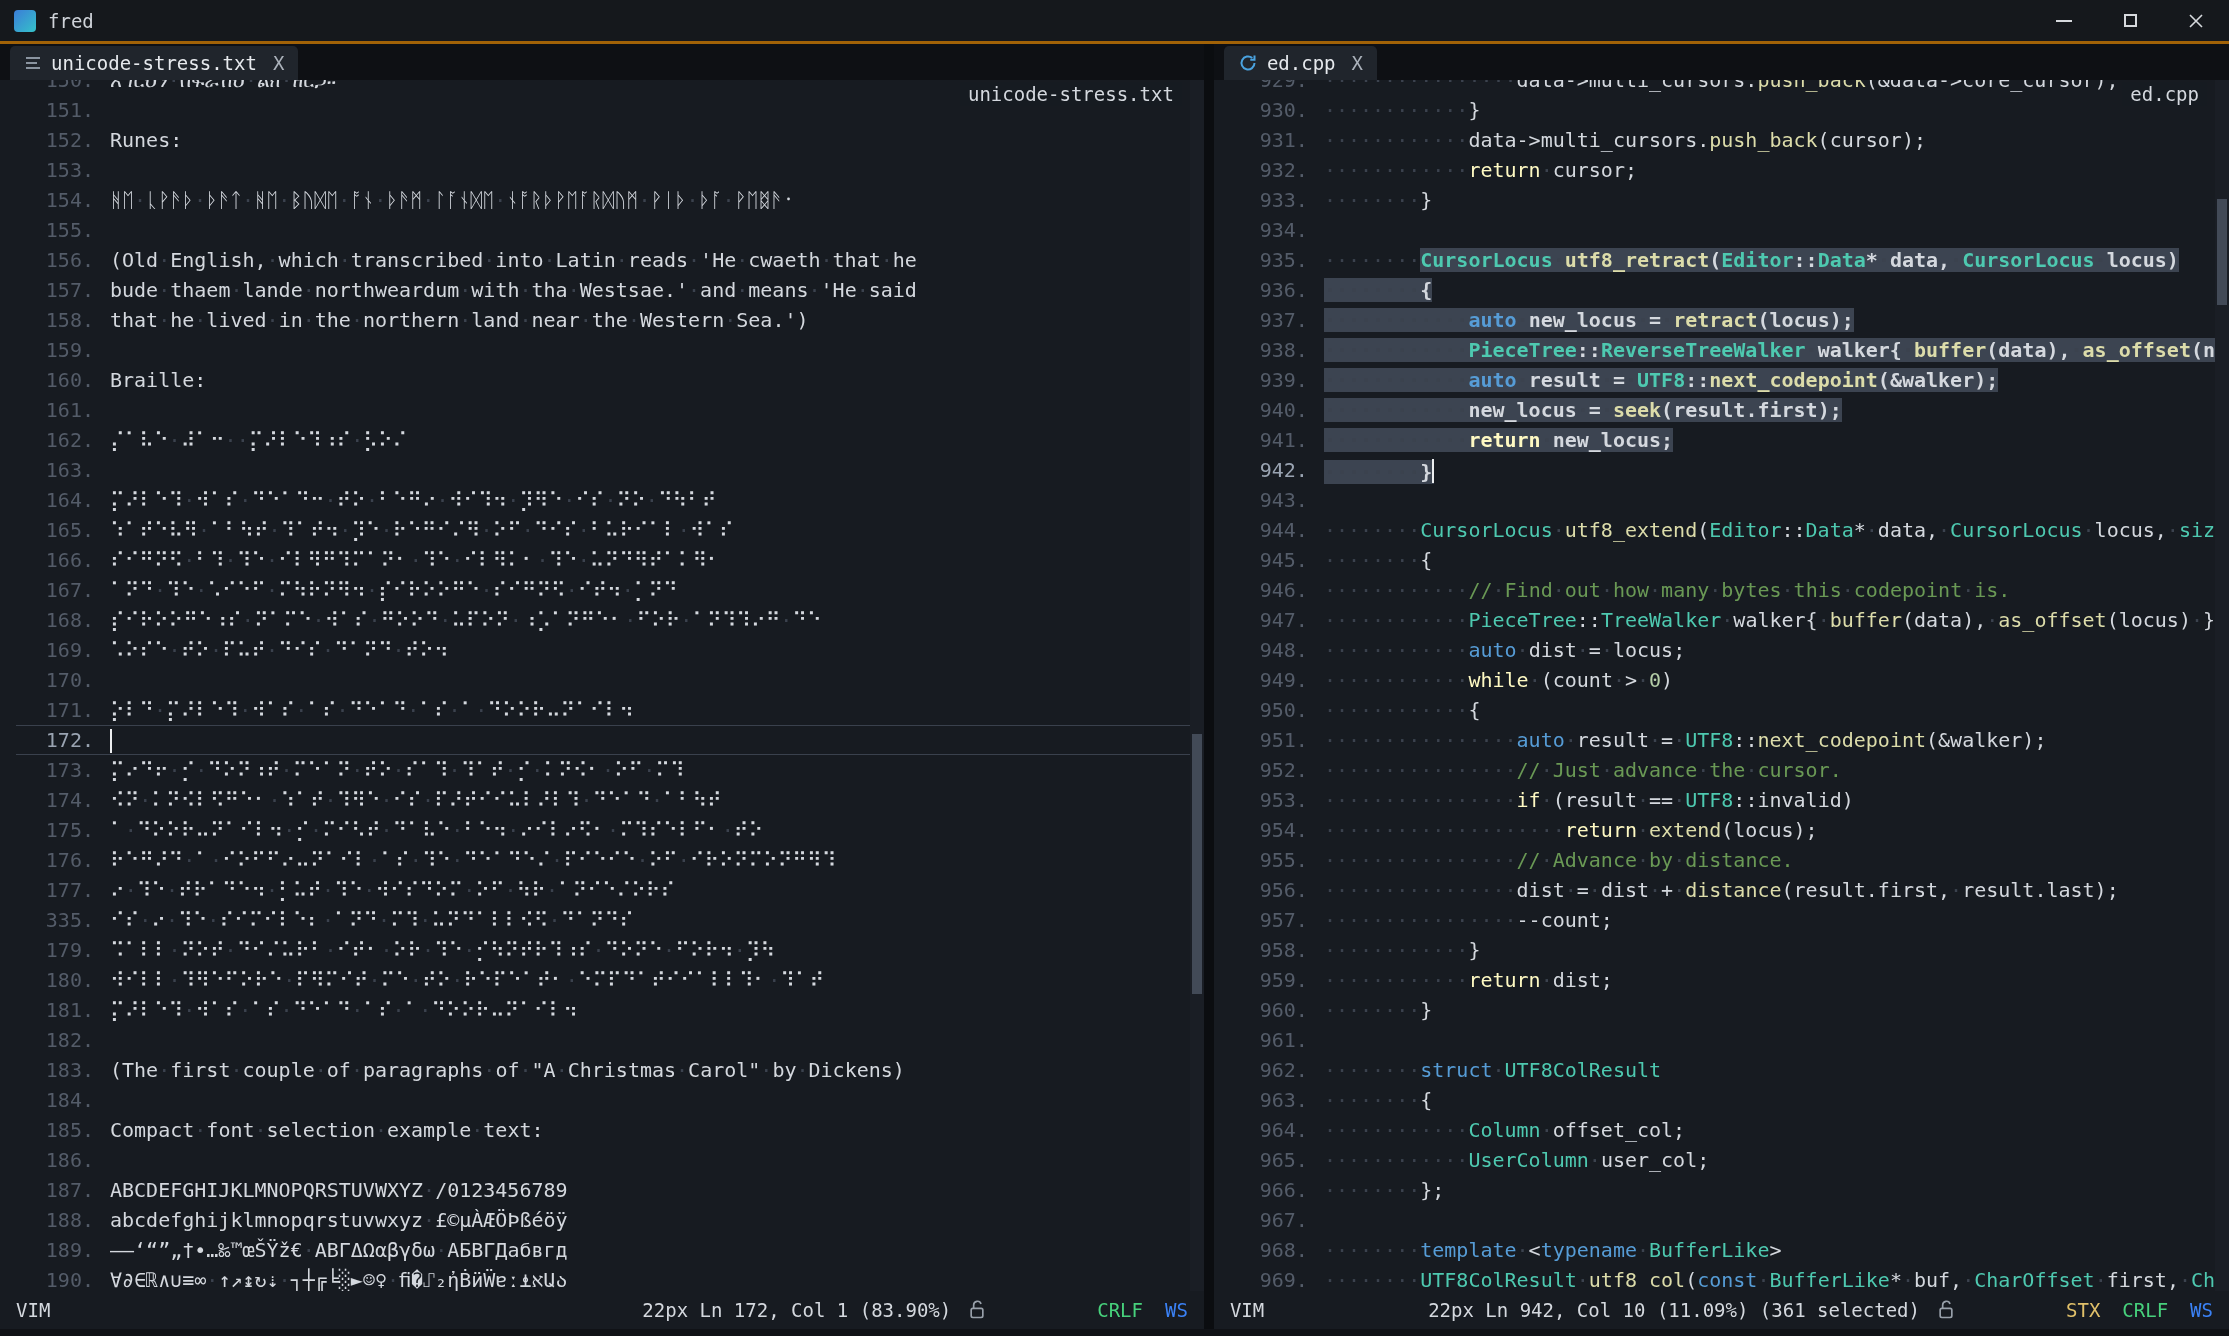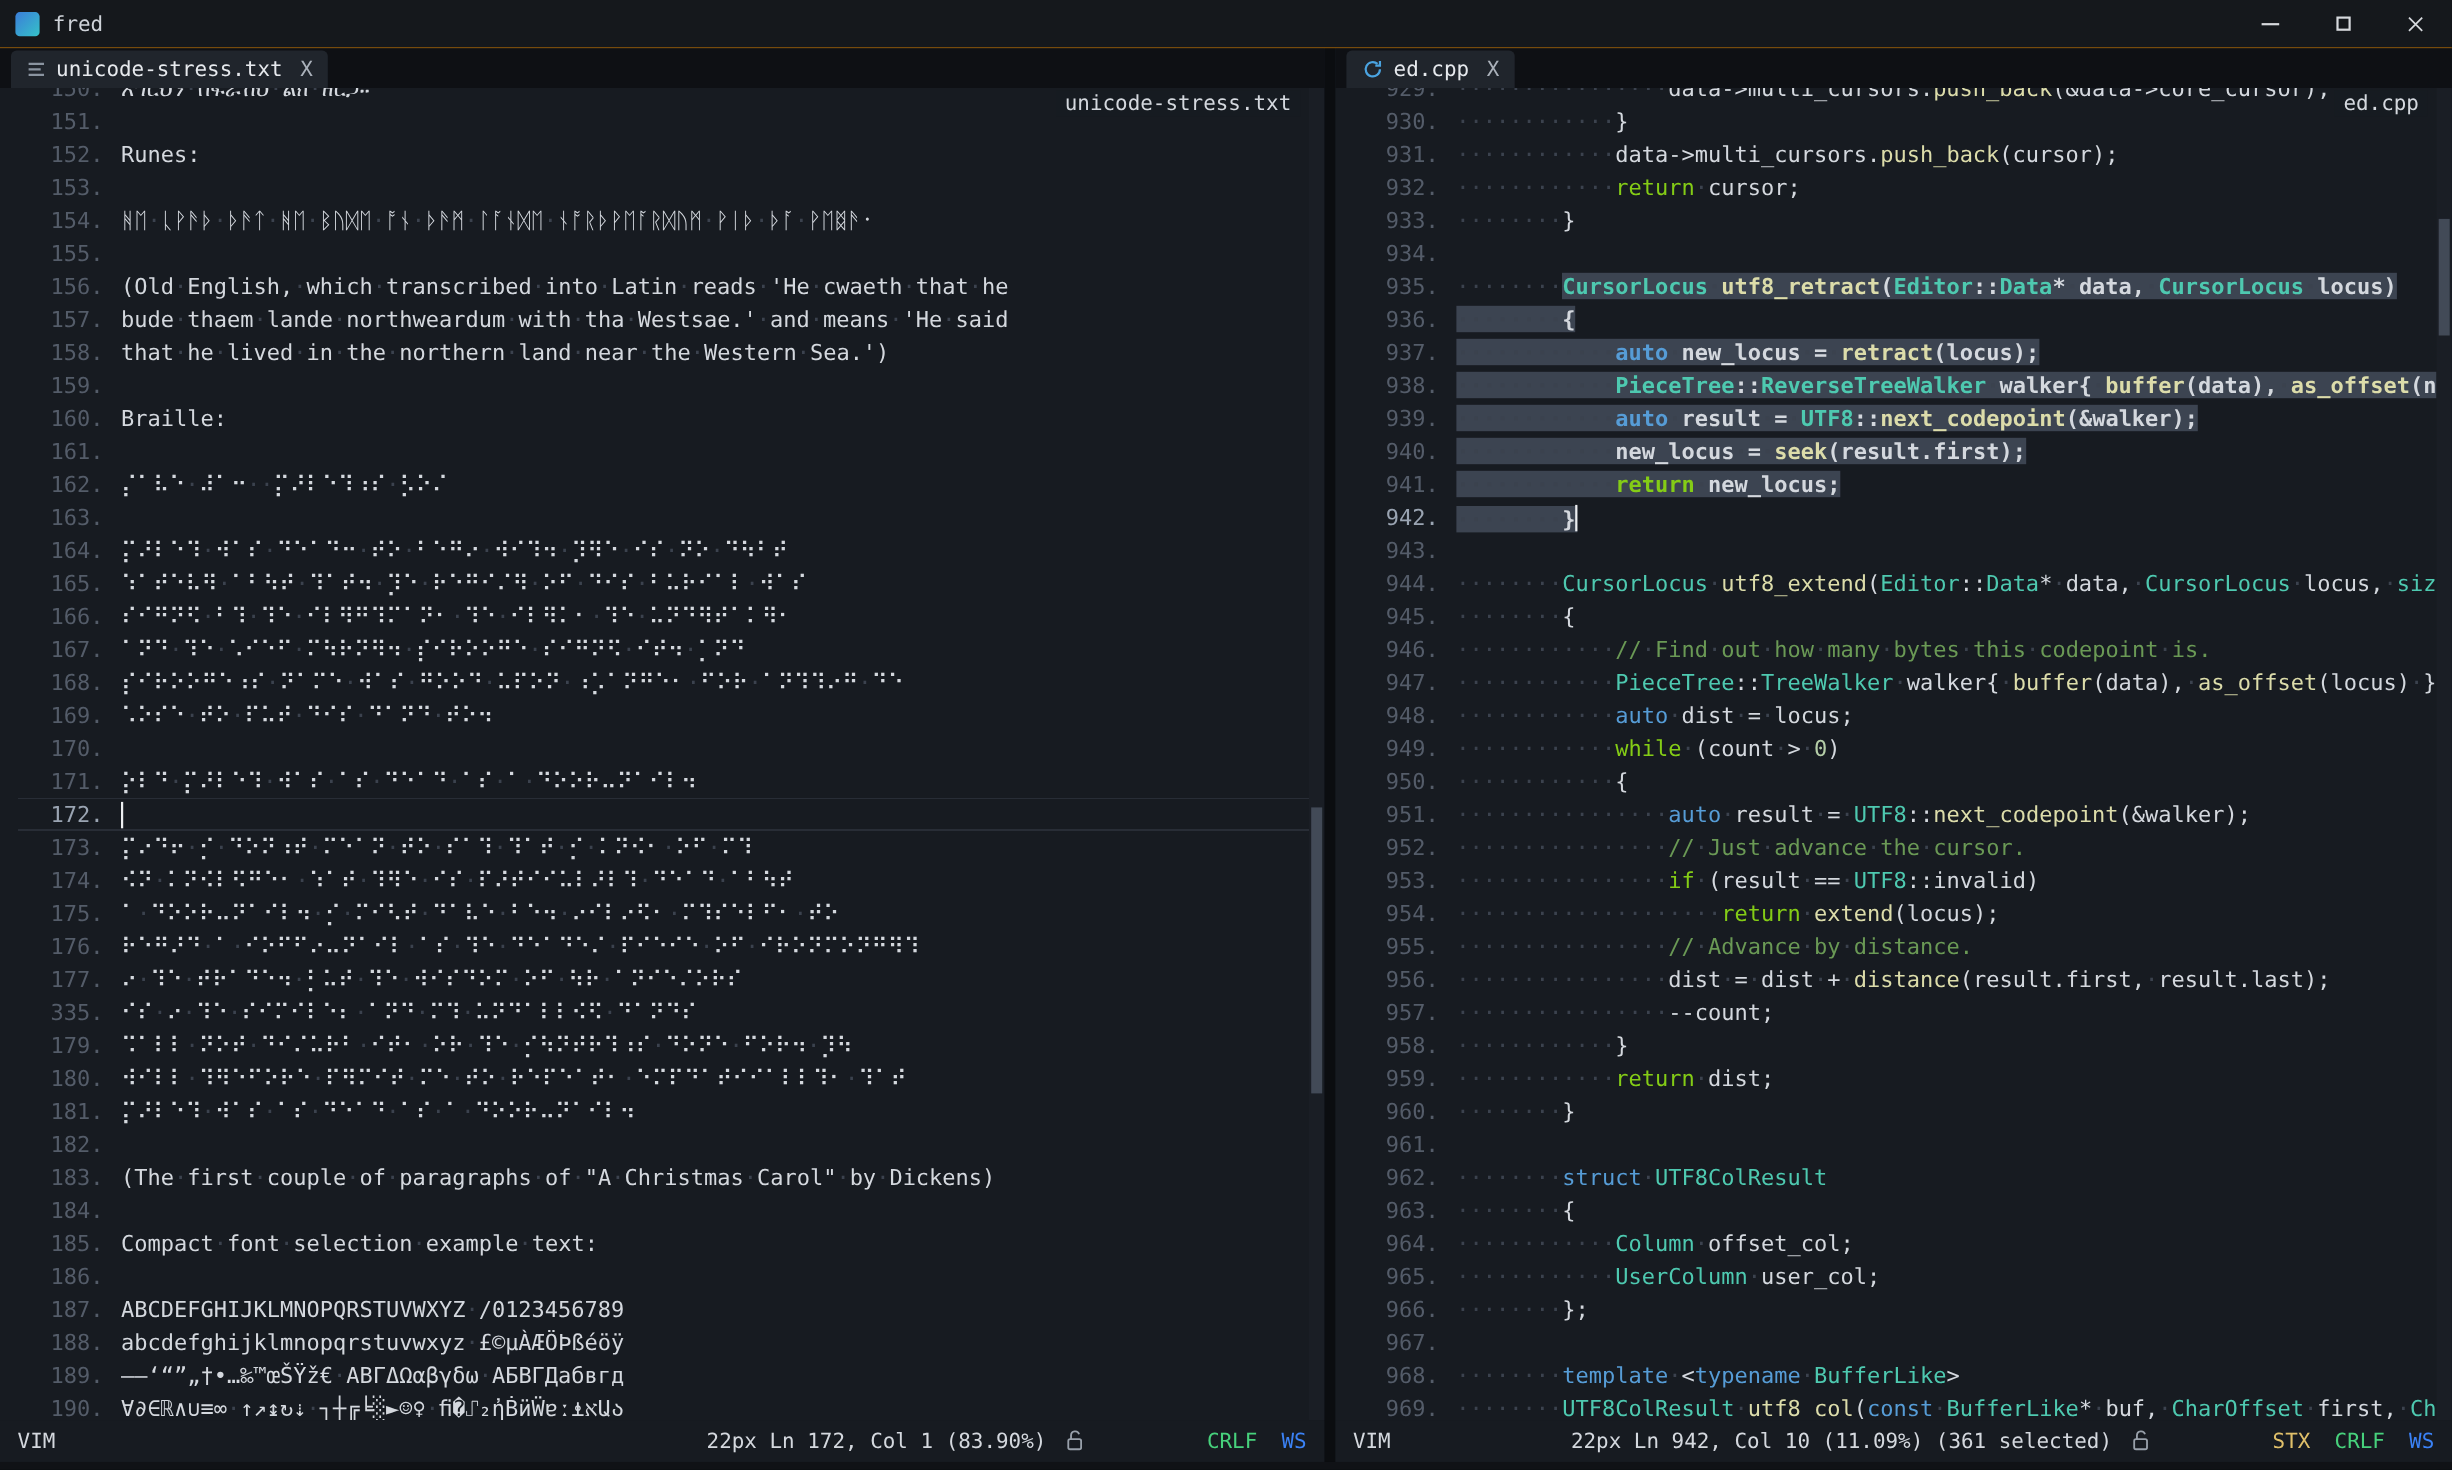--- a/index.html
+++ b/index.html
@@ -1,19 +1,19 @@
 <!DOCTYPE html>
 <html><head>
 <meta charset="utf-8">
 <style>
   html,body{margin:0;padding:0;background:#0e1013;}
   body{width:2229px;height:1336px;overflow:hidden;font-family:"DejaVu Sans Mono",monospace;
        -webkit-font-smoothing:antialiased;}
   
-  .titlebar{height:44px;background:#15181c;display:flex;align-items:center;border-bottom:1px solid #a16207;box-sizing:border-box;}
+  .titlebar{height:44px;background:#15181c;display:flex;align-items:center;border-bottom:3px solid #a16207;box-sizing:border-box;}
   .app-icon{width:22px;height:22px;margin:0 12px 0 14px;border-radius:4px;background:linear-gradient(135deg,#3b7dd8 0%,#35c2c9 100%);}
   .title-text{color:#cfd3d9;font-size:19px;}
   .win-controls{margin-left:auto;display:flex;height:100%;}
   .win-btn{width:66px;height:100%;display:flex;align-items:center;justify-content:center;}
   .glyph-min{width:16px;height:2px;background:#d6d9dd;}
   .glyph-max{width:13px;height:13px;border:2px solid #d6d9dd;box-sizing:border-box;}
   
   .main{display:flex;height:1285px;}
   .pane{position:relative;background:#171b21;overflow:hidden;}
   .pane.left{width:1320px;}
@@ -29,21 +29,21 @@
   .editor{position:absolute;top:36px;bottom:38px;left:0;right:0;overflow:hidden;background:#171b21;}
   .lines{position:absolute;top:-15px;left:16px;right:14px;}
   .line{display:flex;height:30px;}
   .line.cur{box-shadow:inset 0 1px 0 #3a414d, inset 0 -1px 0 #3a414d;}
   .gutter{flex:none;width:78px;text-align:right;color:#545c69;font-size:20px;line-height:30px;white-space:pre;}
   .gutter.active{color:#9aa4b2;}
   .content{flex:1;padding-left:16px;font-size:20px;line-height:30px;white-space:pre;overflow:hidden;}
   .ws{color:#3b424e;}
   .w{color:#d4d8de;}
   .k{color:#569cd6;}
-  .c{color:#84cc16;}
+  .c{color:#fef9c3;}
   .t{color:#4ec9b0;}
   .f{color:#dcdcaa;}
   .m{color:#6a9955;}
   .n{color:#b5cea8;}
   .sel{background:#3c4451;font-weight:bold;}
   .caret{display:inline-block;width:2px;height:24px;background:#eceef0;transform:translateY(4px);}
   .overlay-name{position:absolute;top:2px;right:22px;color:#d4d8de;font-size:19px;background:rgba(23,27,33,.88);padding:1px 8px;z-index:6;}
   
   .sbar{position:absolute;top:0;bottom:0;right:0;width:14px;background:#1a1e25;z-index:5;}
   .sthumb{position:absolute;left:2px;right:2px;background:#424a57;}

